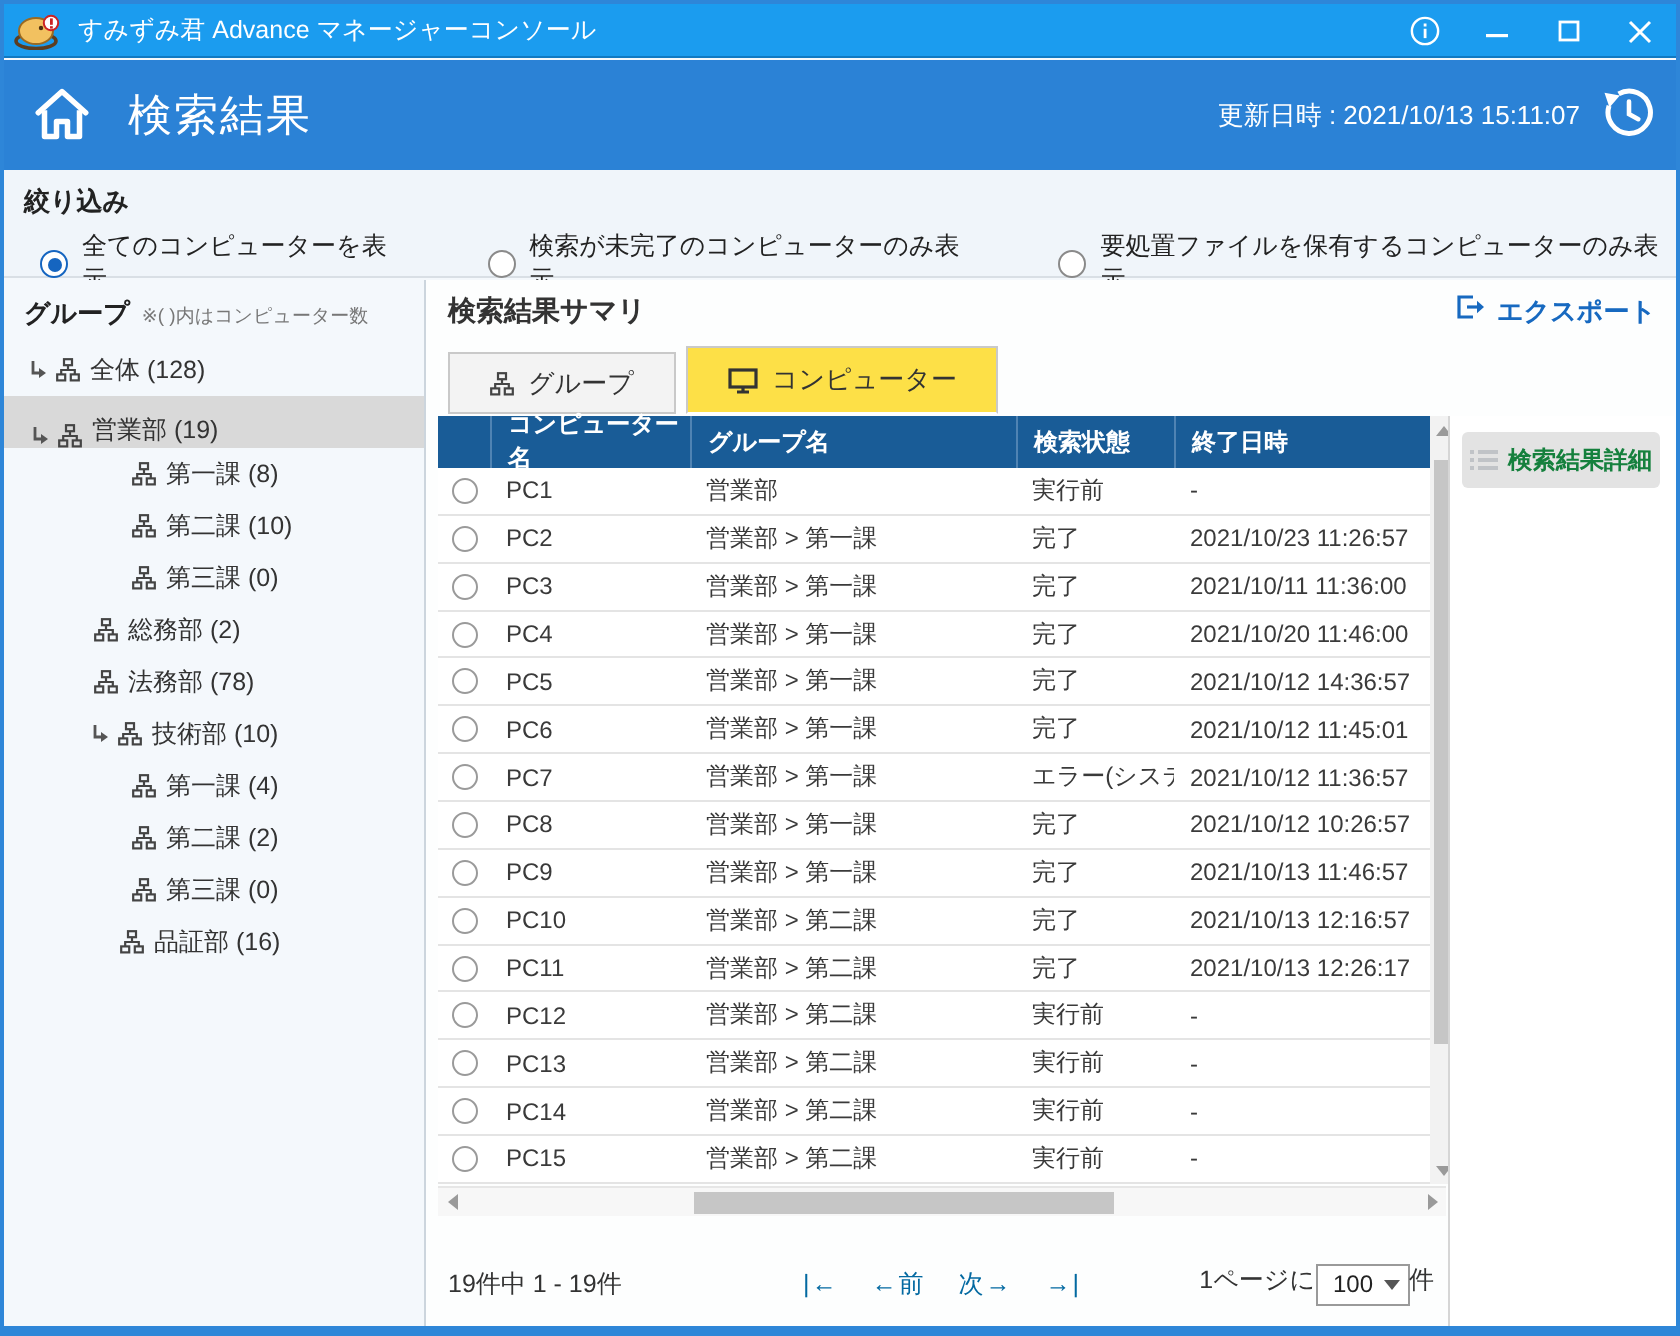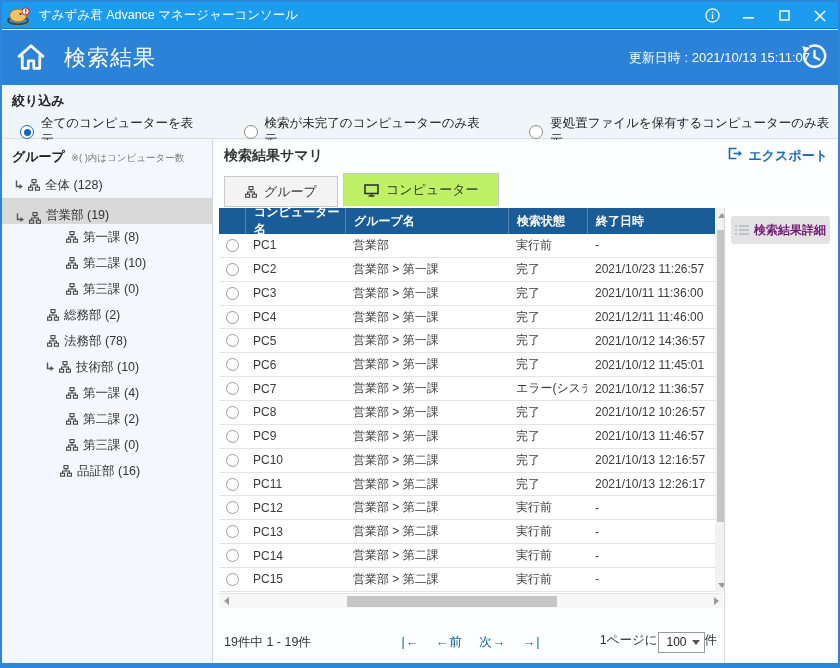--- a/index.html
+++ b/index.html
@@ -13,21 +13,21 @@
               border-bottom:1px solid #1079c2; display:flex; align-items:center; color:#fff; }
   .titlebar .logo { margin:1px 8px 0 5px; }
   .titlebar .apptitle { font-size:12.5px;text-align:right; }
   .win-controls { position:absolute; right:0; top:0; height:27px; display:flex; align-items:center; }
   .win-btn { width:36px; height:27px; display:flex; align-items:center; justify-content:center; color:#fff; font-size:13px; }
 
   
   .pageheader { position:absolute; left:0; top:28px; right:0; height:55px; background:#2b82d6; color:#fff; }
   .home-ic { position:absolute; left:14px; top:13px; }
   .page-title { position:absolute; left:62px; top:13px; font-size:22px; letter-spacing:1px; }
-  .updated { position:absolute; right:28px; top:19px; font-size:13px; }
+  .updated { position:absolute; right:48px; top:19px; font-size:13px; }
   .refresh-ic { position:absolute; right:10px; top:13px; }
 
   
   .filterbar { position:absolute; left:0; top:83px; right:0; height:54px; background:#f0f5fa;
                border-bottom:1px solid #d9dfe5; }
   .filter-label { position:absolute; left:10px; top:7px; font-size:13px; font-weight:bold; color:#222; }
   .filter-opts { position:absolute; left:18px; top:30px; display:flex; gap:40px; align-items:center; }
   .radio-opt { display:flex; align-items:center; gap:7px; font-size:12.5px; color:#222; cursor:default; }
   .radio { width:14px; height:14px; border-radius:50%; border:1px solid #8a8a8a; background:#fff; position:relative; flex:0 0 auto; }
   .radio.sel { border:1px solid #1565c0; }
@@ -46,21 +46,21 @@
 
   
   .main { position:absolute; left:211px; top:138px; right:0; bottom:0; background:#fdfefe; }
   .summary-title { position:absolute; left:11px; top:7px; font-size:14px; font-weight:bold; color:#333; }
   .export { position:absolute; right:10px; top:7px; display:flex; align-items:flex-start; gap:5px;
             color:#1769c0; font-size:13px; font-weight:bold; cursor:pointer; }
 
   .tabs { position:absolute; left:11px; top:33px; display:flex; align-items:flex-end; }
   .tab { display:flex; align-items:center; gap:7px; height:31px; padding:0 20px; font-size:13px; color:#333;
          background:#f3f3f3; border:1px solid #c9c9c9; margin-right:5px; cursor:pointer; }
-  .tab.active { background:#bef264; border-bottom:1px solid #fff; height:34px; }
+  .tab.active { background:#fde047; border-bottom:1px solid #fff; height:34px; }
 
   
   .tablewrap { position:absolute; left:6px; top:68px; width:504px; }
   .thead { display:flex; height:26px; background:#195c97; color:#fff; font-size:12px; font-weight:bold; }
   .th { display:flex; align-items:center; padding-left:8px; border-left:1px solid #4f83b3; }
   .th:first-child { border-left:none; padding-left:0; }
   .c0{width:26px;} .c1{width:100px;} .c2{width:163px;} .c3{width:79px;} .c4{width:122px;}
   .trow { display:flex; height:23.87px; background:#fff; border-bottom:1px solid #e4e4e4; font-size:12px; color:#3a3a3a; }
   .td { display:flex; align-items:center; padding-left:8px; overflow:hidden; white-space:nowrap; }
   .td.c0 { justify-content:center; padding-left:0; }
@@ -77,21 +77,21 @@
   .tri.right{ border-top:4px solid transparent; border-bottom:4px solid transparent; border-left:5px solid #9a9a9a; }
 
   
   .hscroll { position:absolute; left:6px; top:453px; width:504px; height:15px; background:#f7f7f7; border-top:1px solid #e6e6e6; }
   .hscroll .thumb { position:absolute; left:128px; top:1.5px; width:210px; height:11px; background:#c6c6c6; }
   .hsa { position:absolute; top:0; width:14px; height:14px; display:flex; align-items:center; justify-content:center; }
 
   
   .rightpanel { position:absolute; left:511px; top:68px; right:1px; bottom:0; background:#fff; border-left:1px solid #d6d6d6; }
   .detail-btn { position:absolute; left:6px; top:8px; width:99px; height:28px; background:#e3e3e3; border-radius:3px;
-                display:flex; align-items:center; justify-content:center; gap:5px; color:#701a75; font-size:12px; font-weight:bold; }
+                display:flex; align-items:center; justify-content:center; gap:5px; color:#15803d; font-size:12px; font-weight:bold; }
 
   
   .tfooter { position:absolute; left:6px; top:487px; width:504px; height:30px; display:flex; align-items:center; font-size:12.5px; color:#333; }
   .count-text { position:absolute; left:5px; }
   .pager { position:absolute; left:0; right:0; text-align:center; color:#0369a1; font-size:12.5px; letter-spacing:1px; }
   .pager span { margin:0 6px; }
   .perpage { position:absolute; right:6px; display:flex; align-items:flex-start; gap:0; }
   .ppselect { width:47px; height:21px; border:1px solid #9a9a9a; background:#fff; display:flex; align-items:center;
               padding:0 4px 0 8px; font-size:12px; color:#222; justify-content:space-between; cursor:pointer; }
   .caret { width:0; height:0; border-left:4px solid transparent; border-right:4px solid transparent; border-top:5px solid #555; }
@@ -416,21 +416,21 @@
             <div class="td c3">完了</div>
             <div class="td c4">2021/10/11 11:36:00</div>
           </div>
           <div class="trow">
             <div class="td c0">
               <span class="row-radio"></span>
             </div>
             <div class="td c1">PC4</div>
             <div class="td c2">営業部 &gt; 第一課</div>
             <div class="td c3">完了</div>
-            <div class="td c4">2021/12/11 11:46:00</div>
+            <div class="td c4">2021/10/20 11:46:00</div>
           </div>
           <div class="trow">
             <div class="td c0">
               <span class="row-radio"></span>
             </div>
             <div class="td c1">PC5</div>
             <div class="td c2">営業部 &gt; 第一課</div>
             <div class="td c3">完了</div>
             <div class="td c4">2021/10/12 14:36:57</div>
           </div>

